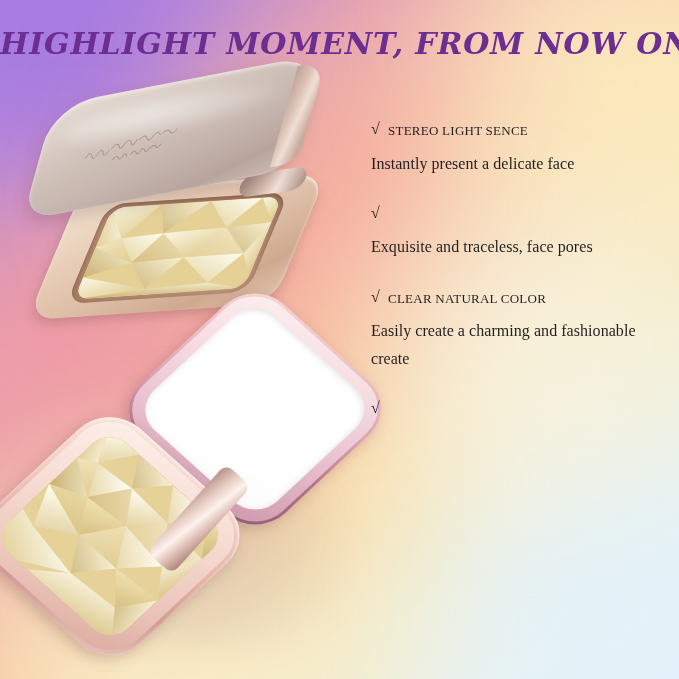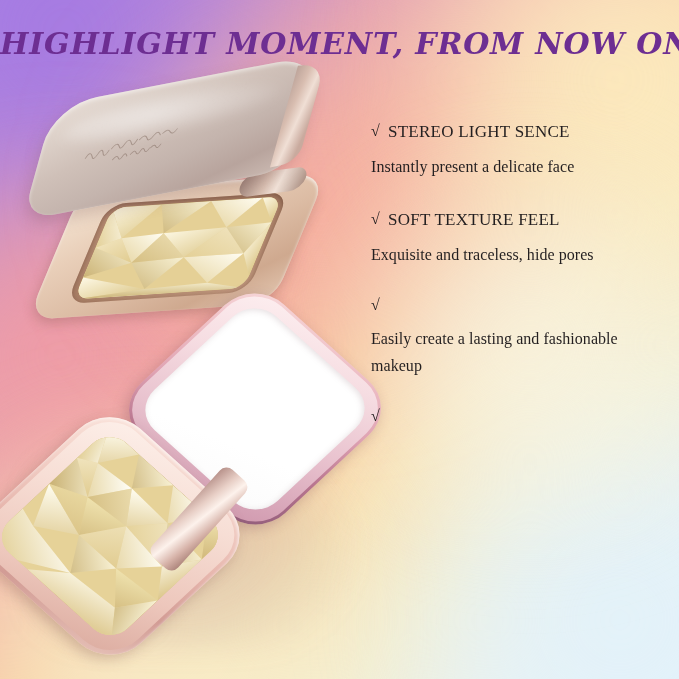--- a/index.html
+++ b/index.html
@@ -120,21 +120,21 @@
   }
   .check {
     display: inline-block;
     width: 17px;
     flex: 0 0 17px;
     font-size: 16px;
     line-height: 1;
     color: #231f20;
     transform: translateY(-1px);
   }
-  .feat-title { font-size: 17px; }
+  .feat-title { font-size: 13px; }
 
   .feat-desc {
     font-size: 16px;
     line-height: 1.72;
     letter-spacing: 0.05px;
     max-width: 296px;
   }
 
   
   .compact-top {
@@ -454,30 +454,30 @@
       <div class="feat-head">
         <span class="check">√</span>
         <span class="feat-title">STEREO LIGHT SENCE</span>
       </div>
       <div class="feat-desc">Instantly present a delicate face</div>
     </div>
 
     <div class="feature">
       <div class="feat-head">
         <span class="check">√</span>
-        <span class="feat-title">SOFT TEXTURE FEEL</span>
-      </div>
-      <div class="feat-desc">Exquisite and traceless, hide pores</div>
+      </div>
+      <div class="feat-desc">Exquisite and traceless, face pores</div>
     </div>
 
     <div class="feature">
       <div class="feat-head">
         <span class="check">√</span>
-      </div>
-      <div class="feat-desc">Easily create a lasting and fashionable makeup</div>
+        <span class="feat-title">CLEAR NATURAL COLOR</span>
+      </div>
+      <div class="feat-desc">Easily create a charming and fashionable create</div>
     </div>
 
     <div class="feature">
       <div class="feat-head">
         <span class="check">√</span>
       </div>
     </div>
 
   </div>
 

